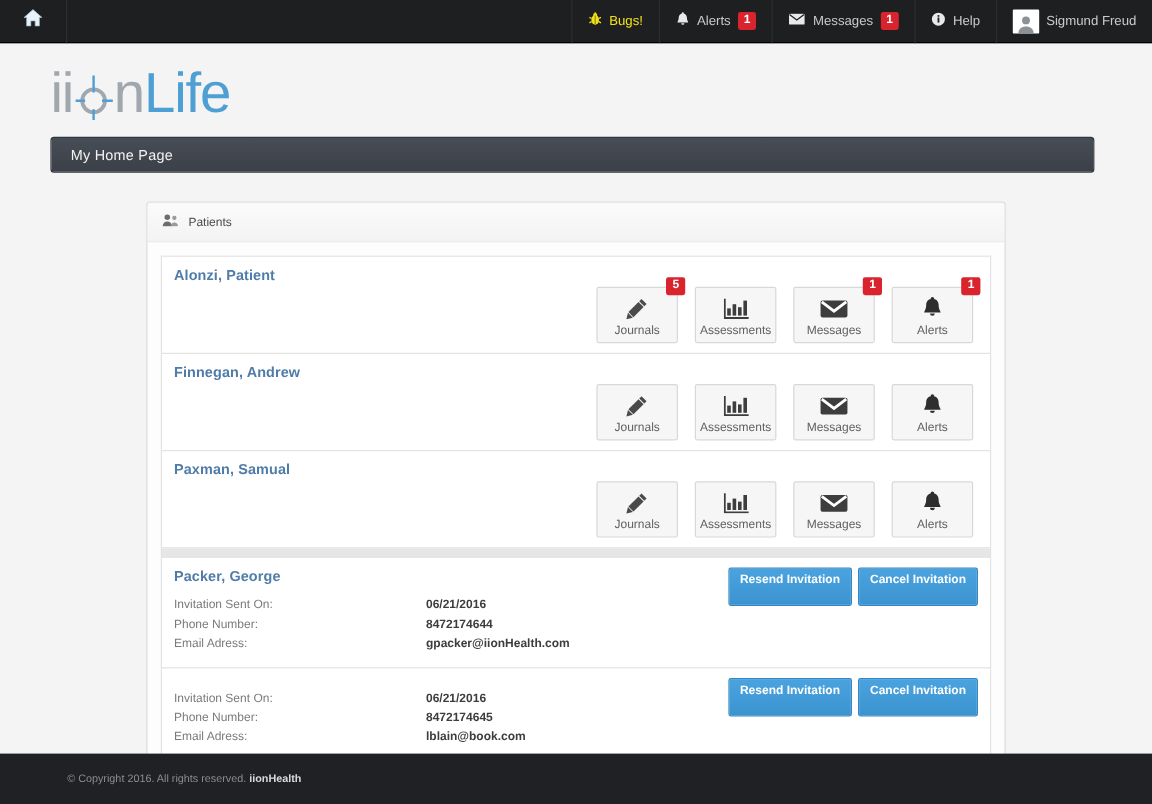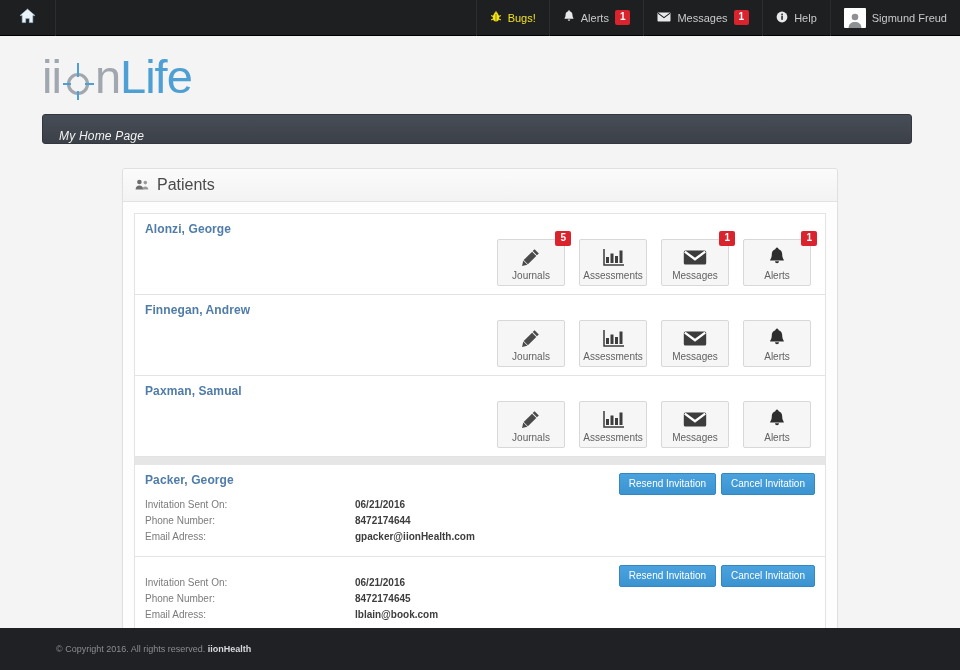--- a/index.html
+++ b/index.html
@@ -56,21 +56,21 @@
   .brand .g2 { color: #4d9fd4; }
   .crosshair { display: inline-block; width: 34px; height: 44px; position: relative; top: 2px; }
 
   
   .navbar {
     margin: 14px 48px 0 42px;
     height: 30px;
     background: linear-gradient(to bottom,#474d56 0%, #3b4048 100%);
     border: 1px solid #32363d;
     border-radius: 3px;
-    display: flex; align-items: flex-end; font-style: italic;
+    display: flex; align-items: center;
   }
   .navbar-title {
     color: #f2f2f2; font-size: 12px;
     padding: 0 16px; letter-spacing: .2px;
   }
 
   
   .panel {
     margin: 24px 122px 0 122px;
     width: 716px;
@@ -80,21 +80,21 @@
     box-shadow: 0 1px 1px rgba(0,0,0,.04);
   }
   .panel-head {
     height: 33px;
     background: linear-gradient(to bottom,#fbfbfb,#f3f3f3);
     border-bottom: 1px solid #e2e2e2;
     display: flex; align-items: center; gap: 8px;
     padding: 0 12px;
     border-radius: 3px 3px 0 0;
   }
-  .panel-title { font-size: 16px; color: #4a4a4a; }
+  .panel-title { font-size: 10px; color: #4a4a4a; }
   .panel-body { padding: 11px; }
 
   
   .plist { border: 1px solid #e3e3e3; background: #fff; }
   .prow {
     border-bottom: 1px solid #e3e3e3;
     padding: 8px 10px 0;
     position: relative;
     min-height: 68px;
   }
@@ -136,22 +136,22 @@
     position: relative;
   }
   .irow:last-of-type { border-bottom: 1px solid #e3e3e3; }
   .inv-btns {
     position: absolute; top: 8px; right: 10px;
     display: flex; gap: 5px;
   }
   .btn-blue {
     background: linear-gradient(to bottom,#4aa3df,#3b93d0);
     border: 1px solid #3287c4;
-    color: #fff; font-size: 10px; font-weight: normal;
-    padding: 4px 9px 5px; border-radius: 2px;
+    color: #fff; font-size: 10px; font-weight: bold;
+    padding: 4px 9px 15px; border-radius: 2px;
     white-space: nowrap;
   }
   .inv-details { margin-top: 12px; font-size: 10px; color: #7b7b7b; }
   .inv-line { display: flex; margin-bottom: 5px; }
   .inv-lbl { width: 210px; text-align: left; padding-right: 5px; }
   .inv-val { color: #3d3d3d; font-weight: bold; }
 
   
   .invite-row {
     padding: 14px 0 16px;
@@ -273,21 +273,21 @@
         <path d="M7.3 10.5 c0 -2.1 1.3 -3.1 3 -3.1 s3 1 3 3.1 z" fill="#9a9a9a"></path>
       </svg>
     </span>
     <span class="panel-title">Patients</span>
   </div>
 
   <div class="panel-body">
     <div class="plist">
 
       <div class="prow">
-        <div class="pname">Alonzi, George</div>
+        <div class="pname">Alonzi, Patient</div>
         <div class="actions">
           <div class="act">
             <span class="act-badge">5</span>
             <div class="act-icon">
               <svg width="20" height="20" viewBox="0 0 20 20">
                 <path d="M13.6 2.2 l4.2 4.2 -1.9 1.9 -4.2 -4.2 z" fill="#4a4a4a"></path>
                 <path d="M11.1 4.7 l4.2 4.2 -8.4 8.4 -4.2 -4.2 z" fill="#4a4a4a"></path>
                 <path d="M2.3 13.6 l4.1 4.1 -5.4 1.3 z" fill="#4a4a4a"></path>
               </svg>
             </div>

